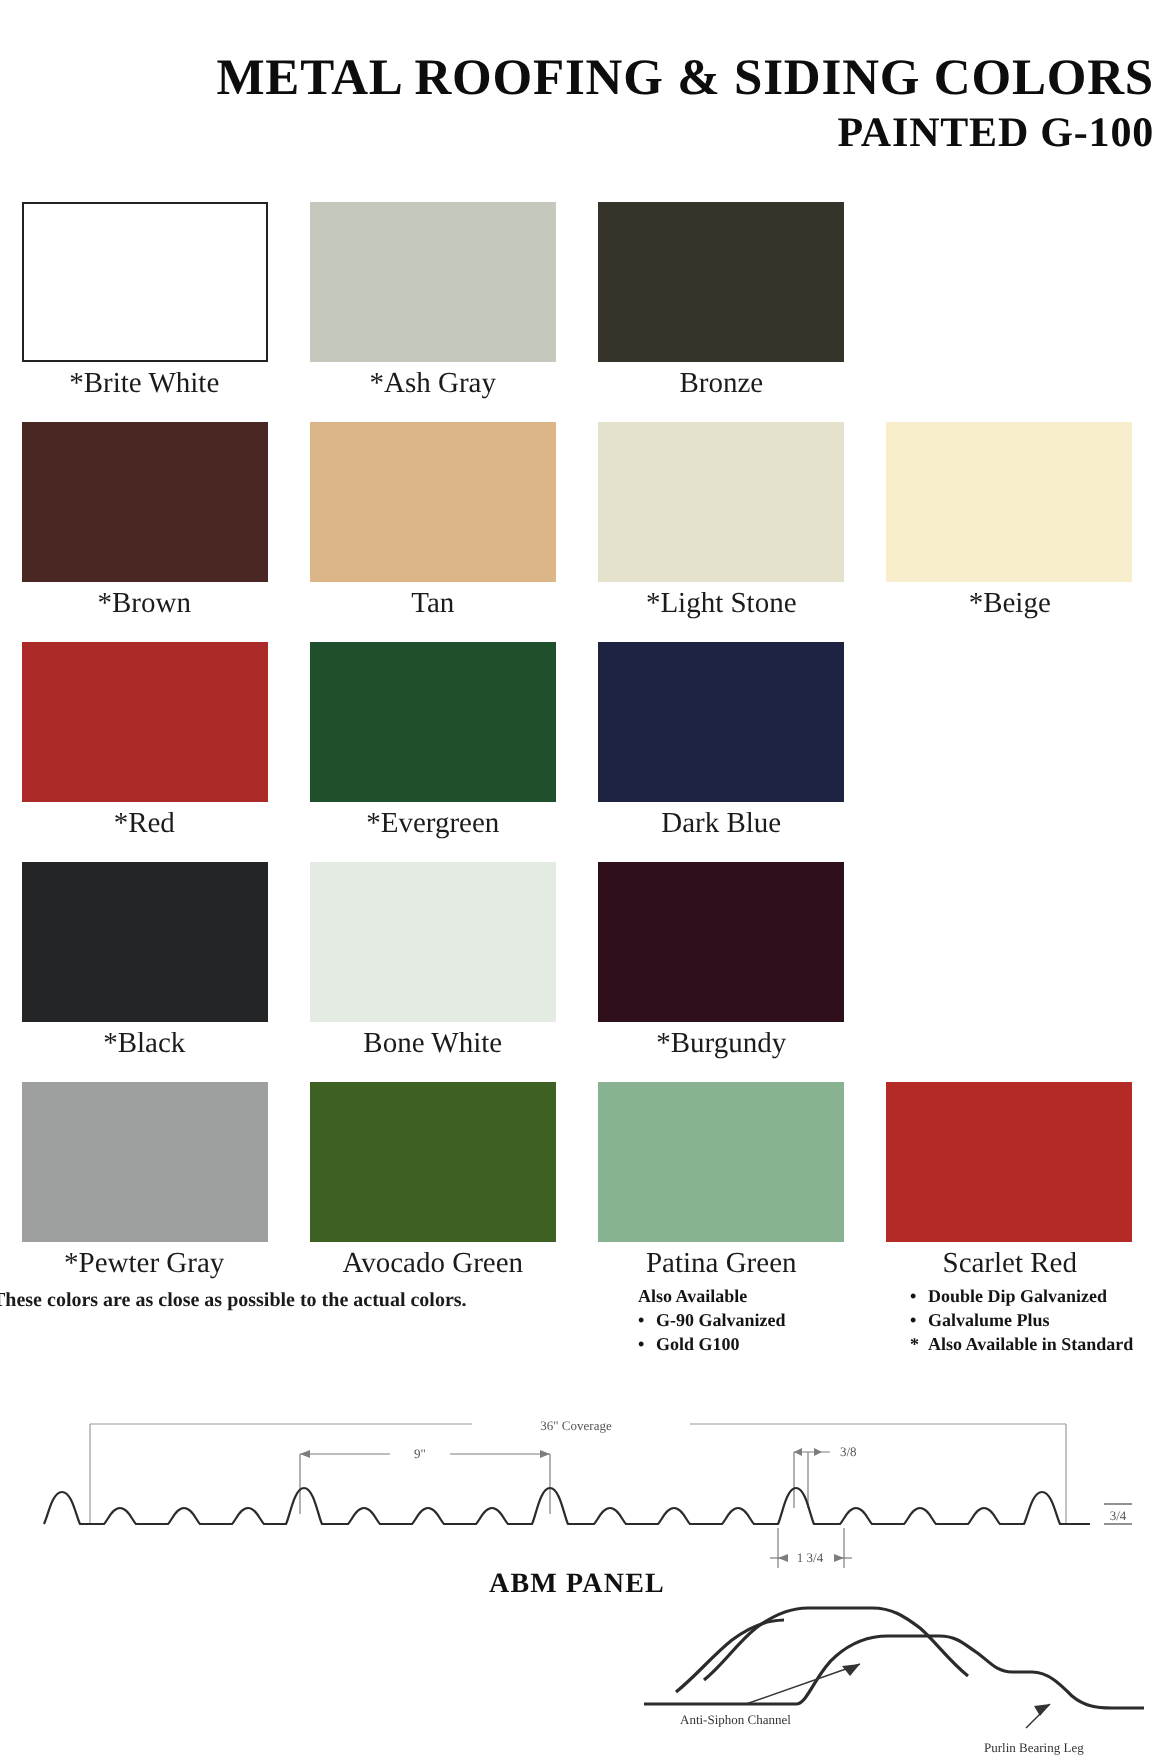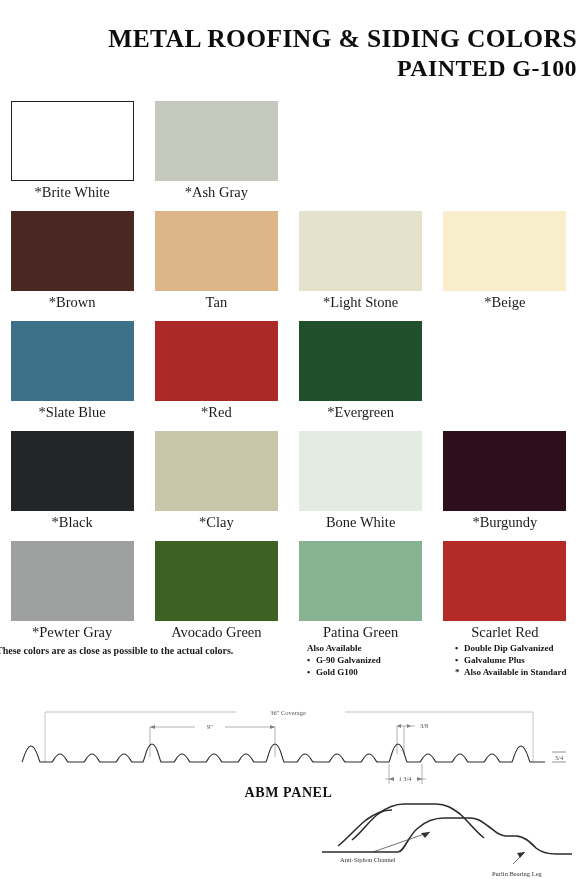--- a/index.html
+++ b/index.html
@@ -18,21 +18,21 @@
     text-align:right;
     padding-top:24px;
   }
   .title-line{
     font-weight:bold;
     font-size:25.5px;
     letter-spacing:0.4px;
     line-height:1.18;
     color:#0d0d0d;
   }
-  .title-line.sub{font-size:24px;}
+  .title-line.sub{font-size:21px;}
 
   
   .grid{
     position:absolute;
     left:0;top:101px;
     width:577px;
   }
   .row{
     display:flex;
     height:110px;
@@ -75,21 +75,21 @@
     color:#1b1b1b;
     white-space:nowrap;
   }
   .avail{
     position:absolute;
     font-size:9px;
     font-weight:bold;
     color:#141414;
     line-height:1.32;
   }
-  .avail.left{left:307px;top:-2px;}
+  .avail.left{left:319px;top:-2px;}
   .avail.right{left:455px;top:-2px;}
   .avail .hdr{display:block;}
   .avail .li{display:block;padding-left:9px;position:relative;}
   .avail .li .bullet{position:absolute;left:0;top:0;}
 
   
   .drawing{
     position:absolute;
     left:0;top:700px;
     width:577px;height:179px;
@@ -120,20 +120,24 @@
   <div class="grid" id="swatch-grid">
       <div class="row">
         <div class="cell">
           <div class="swatch bordered" style="background: rgb(255, 255, 255);"></div>
           <div class="sw-label">*Brite White</div>
         </div>
         <div class="cell">
           <div class="swatch" style="background: rgb(196, 200, 189);"></div>
           <div class="sw-label">*Ash Gray</div>
         </div>
+        <div class="cell">
+          <div class="swatch" style="background: rgb(54, 52, 42);"></div>
+          <div class="sw-label">Bronze</div>
+        </div>
       </div>
       <div class="row">
         <div class="cell">
           <div class="swatch" style="background: rgb(74, 39, 35);"></div>
           <div class="sw-label">*Brown</div>
         </div>
         <div class="cell">
           <div class="swatch" style="background: rgb(220, 182, 137);"></div>
           <div class="sw-label">Tan</div>
         </div>
@@ -141,40 +145,36 @@
           <div class="swatch" style="background: rgb(228, 226, 205);"></div>
           <div class="sw-label">*Light Stone</div>
         </div>
         <div class="cell">
           <div class="swatch" style="background: rgb(248, 238, 203);"></div>
           <div class="sw-label">*Beige</div>
         </div>
       </div>
       <div class="row">
         <div class="cell">
-          <div class="swatch" style="background: rgb(61, 112, 137);"></div>
-          <div class="sw-label">*Slate Blue</div>
-        </div>
-        <div class="cell">
           <div class="swatch" style="background: rgb(171, 42, 40);"></div>
           <div class="sw-label">*Red</div>
         </div>
         <div class="cell">
           <div class="swatch" style="background: rgb(32, 80, 43);"></div>
           <div class="sw-label">*Evergreen</div>
         </div>
+        <div class="cell">
+          <div class="swatch" style="background: rgb(30, 35, 66);"></div>
+          <div class="sw-label">Dark Blue</div>
+        </div>
       </div>
       <div class="row">
         <div class="cell">
           <div class="swatch" style="background: rgb(36, 37, 39);"></div>
           <div class="sw-label">*Black</div>
-        </div>
-        <div class="cell">
-          <div class="swatch" style="background: rgb(201, 197, 168);"></div>
-          <div class="sw-label">*Clay</div>
         </div>
         <div class="cell">
           <div class="swatch" style="background: rgb(228, 235, 227);"></div>
           <div class="sw-label">Bone White</div>
         </div>
         <div class="cell">
           <div class="swatch" style="background: rgb(46, 14, 26);"></div>
           <div class="sw-label">*Burgundy</div>
         </div>
       </div>

